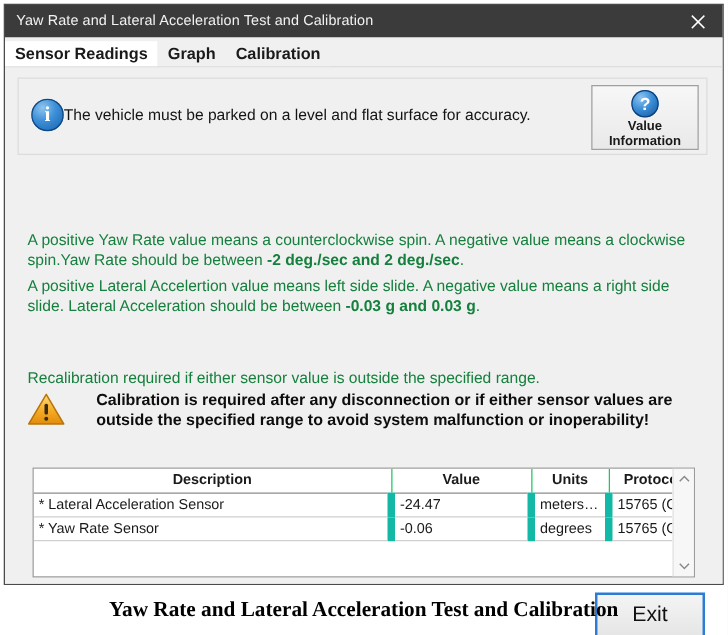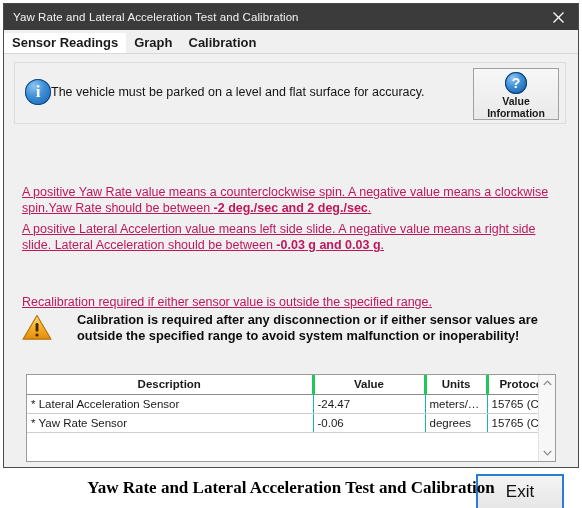--- a/index.html
+++ b/index.html
@@ -171,23 +171,22 @@
     line-height: 11.5px;
     margin-top: 2px;
   }
 
   
   .para {
     position: absolute;
     left: 18px;
     width: 534px;
     font-size: 12.5px;
-    color: #be185d;
+    color: #15803d;
     line-height: 16px;
-    text-decoration: underline;
   }
   .para b { font-weight: bold; }
   #para1 { top: 130px; }
   #para2 { top: 167px; }
   #para3 { top: 240px; }
 
   
   .warn-row {
     position: absolute;
     left: 18px;
@@ -231,30 +230,30 @@
     border-collapse: collapse;
     table-layout: fixed;
     font-size: 11.5px;
     color: #1a1a1a;
   }
   table.grid th {
     font-weight: bold;
     font-size: 11.5px;
     height: 19px;
     background: #ffffff;
-    border-right: 3px solid #22c55e;
+    border-right: 1px solid #22c55e;
     border-bottom: 1px solid #8c8c8c;
     text-align: center;
     padding: 0 4px;
     box-sizing: border-box;
   }
   table.grid th:last-child { border-right: none; }
   table.grid td {
     height: 19px;
-    border-right: 1px solid #14b8a6;
+    border-right: 6px solid #14b8a6;
     border-bottom: 1px solid #cfcfcf;
     padding: 0 4px;
     text-align: left;
     white-space: nowrap;
     overflow: hidden;
     text-overflow: ellipsis;
     box-sizing: border-box;
   }
   table.grid td:last-child { border-right: none; }
   .col-desc  { width: 286px; }

